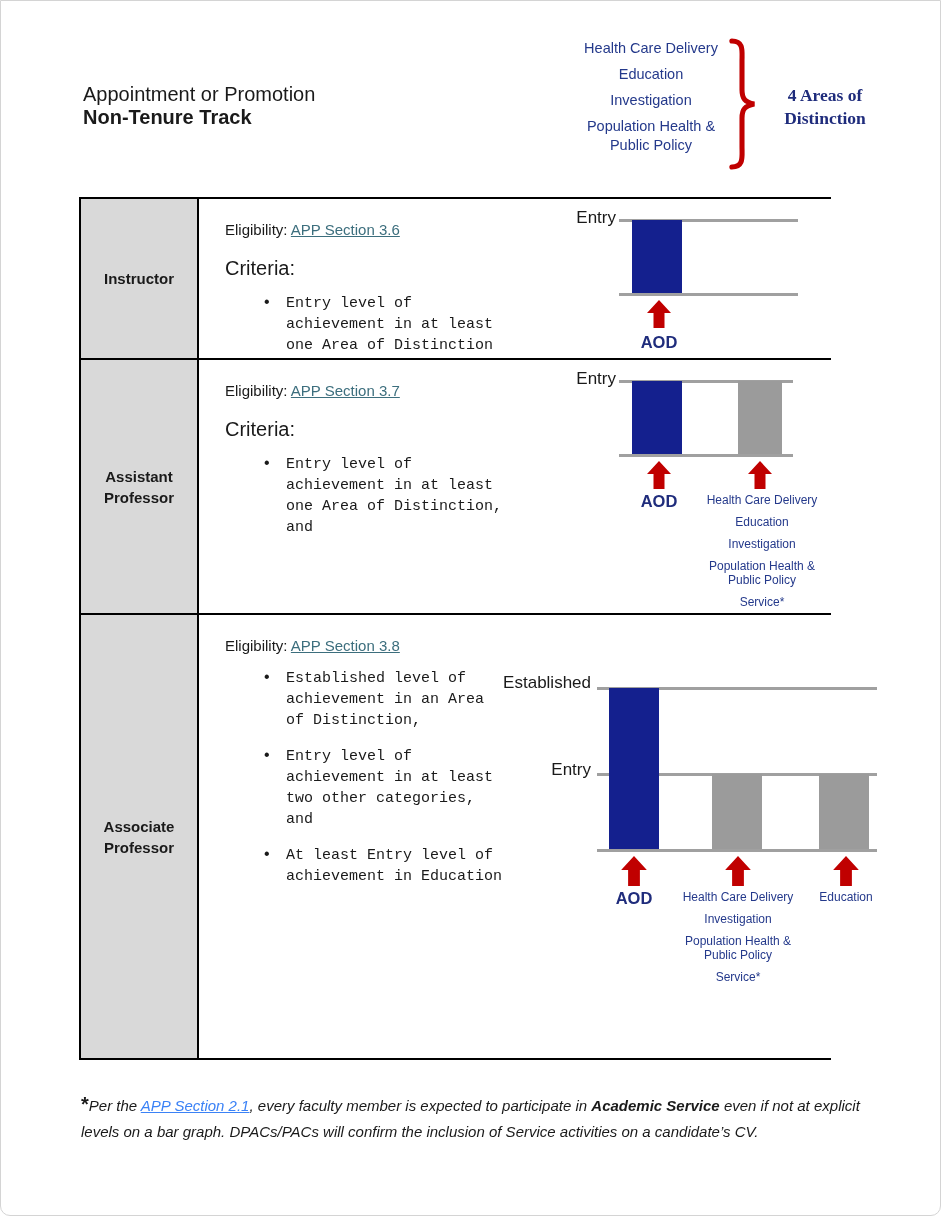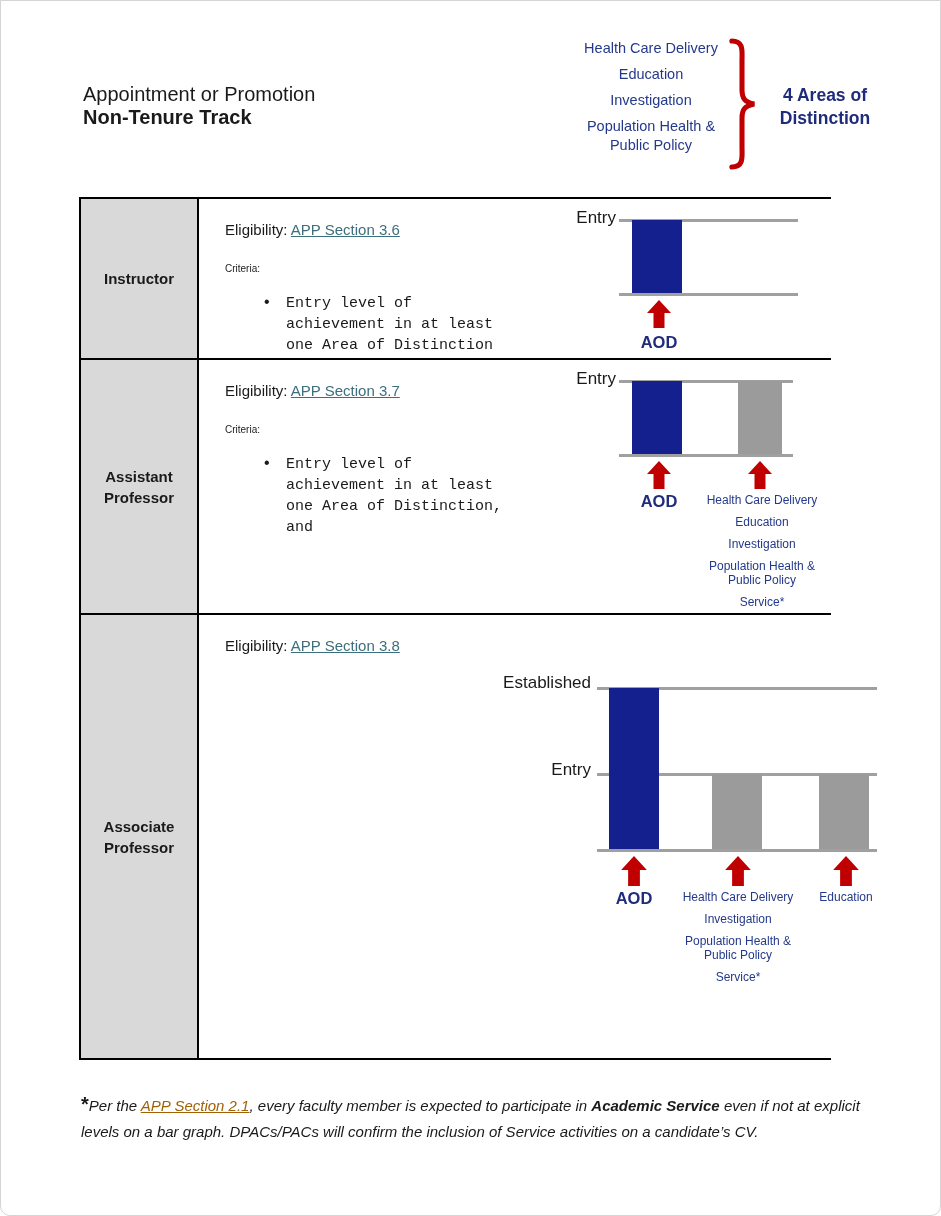--- a/index.html
+++ b/index.html
@@ -12,37 +12,37 @@
 
   
   .doc-title { position:absolute; left:82px; top:82px; font-size:20px; line-height:23px; }
   .doc-title .bold { font-weight:bold; }
 
   .legend-items { position:absolute; left:552px; top:38px; width:196px; text-align:center;
     color:#24398B; font-size:14.5px; }
   .legend-item { line-height:19px; margin-bottom:7px; }
   .legend-brace { position:absolute; left:726px; top:36px; }
   .legend-label { position:absolute; left:763px; top:83px; width:122px; text-align:center;
-    color:#1F2C7C; font-weight:bold; font-size:17.5px; line-height:23px; }
+    color:#1F2C7C; font-weight:bold; font-size:17.5px; line-height:23px;font-family:Liberation Serif, serif; }
 
   
   .app-table { position:absolute; left:78px; top:196px; width:752px;
     border-top:2px solid #000; border-left:2px solid #000; border-bottom:2px solid #000; }
   .trow { position:relative; display:flex; border-bottom:2px solid #000; overflow:visible; }
   .trow:last-child { border-bottom:none; }
   .trow.r1 { height:161px; }
   .trow.r2 { height:255px; }
   .trow.r3 { height:443px; }
   .tlabel { width:118px; background:#D9D9D9; border-right:2px solid #000; flex:none;
     display:flex; align-items:center; justify-content:center; text-align:center;
     font-weight:bold; font-size:15px; line-height:21px; padding:12px 6px; }
   .tcontent { flex:1; position:relative; padding:22px 0 0 26px; overflow:visible; }
   .elig-line { font-size:15px; }
   .elig-link { color:#3C6E7D; text-decoration:underline; }
-  .criteria-intro { font-size:10px; line-height:21px; margin-top:20px; width:258px; }
+  .criteria-intro { font-size:20px; line-height:21px; margin-top:20px; width:258px; }
   ul.crit { margin:14px 0 0 35px; padding:0; width:250px; }
   ul.crit li { list-style:none; position:relative; padding-left:26px; margin-bottom:15px;
     font-size:15px; line-height:21px;font-family:Liberation Mono, monospace; }
   ul.crit li::before { content:"•"; position:absolute; left:2px; top:0; font-size:16px; }
 
   
   .chart { position:absolute; left:0; top:0; width:100%; height:100%; pointer-events:none; }
   .chart > * { pointer-events:auto; }
   .axis-label { position:absolute; font-size:17px; color:#1a1a1a; text-align:right; }
   .hline { position:absolute; height:3px; background:#A0A0A0; }
@@ -51,21 +51,21 @@
   .bar.gray { background:#9B9B9B; }
   .arrow { position:absolute; }
   .aod-label { position:absolute; text-align:center; color:#1F2C7C; font-weight:bold; font-size:16.5px; }
   .arrow-label-group { position:absolute; text-align:center; color:#24398B; font-size:12px; }
   .arrow-label-group .gitem { line-height:14px; margin-bottom:8px; }
 
   
   .footnote { position:absolute; left:80px; top:1090px; width:808px; font-size:15px;
     font-style:italic; line-height:26px; color:#1a1a1a; }
   .footnote .star { font-style:normal; font-weight:bold; font-size:20px; }
-  .footnote .fn-link { color:#a16207; text-decoration:underline; }
+  .footnote .fn-link { color:#3b82f6; text-decoration:underline; }
   .footnote .fn-bold { font-weight:bold; }
 </style>
 </head>
 <body>
 
 <div class="doc-title">
   <div>Appointment or Promotion</div>
   <div class="bold">Non-Tenure Track</div>
 </div>
 
@@ -132,20 +132,25 @@
         <div class="gitem" style="width:132px;margin-left:auto;margin-right:auto;">Population Health &amp; Public Policy</div>
         <div class="gitem">Service*</div>
       </div>
     </div>
   </div>
 
   <div class="trow r3">
     <div class="tlabel">Associate Professor</div>
     <div class="tcontent">
       <div class="elig-line"><span>Eligibility: </span><a href="#" class="elig-link">APP Section 3.8</a></div>
+      <ul class="crit">
+        <li>Established level of achievement in an Area of Distinction,</li>
+        <li>Entry level of achievement in at least two other categories, and</li>
+        <li>At least Entry level of achievement in Education</li>
+      </ul>
     </div>
     <div class="chart">
       <div class="axis-label" style="left:410px; top:58px; width:100px;">Established</div>
       <div class="hline" style="left:516px; top:72px; width:280px;"></div>
       <div class="axis-label" style="left:465px; top:145px; width:45px;">Entry</div>
       <div class="hline" style="left:516px; top:158px; width:280px;"></div>
       <div class="bar blue" style="left:528px; top:73px; width:50px; height:161px;"></div>
       <div class="bar gray" style="left:631px; top:159px; width:50px; height:75px;"></div>
       <div class="bar gray" style="left:738px; top:159px; width:50px; height:75px;"></div>
       <div class="hline" style="left:516px; top:234px; width:280px;"></div>

